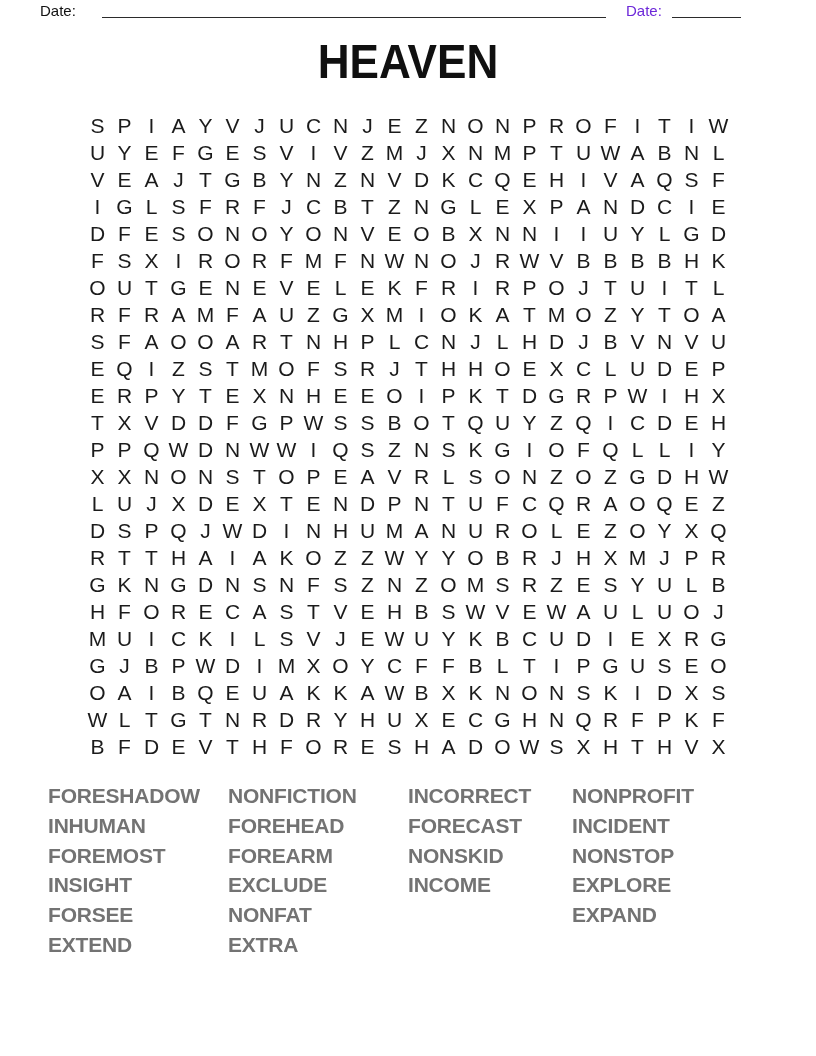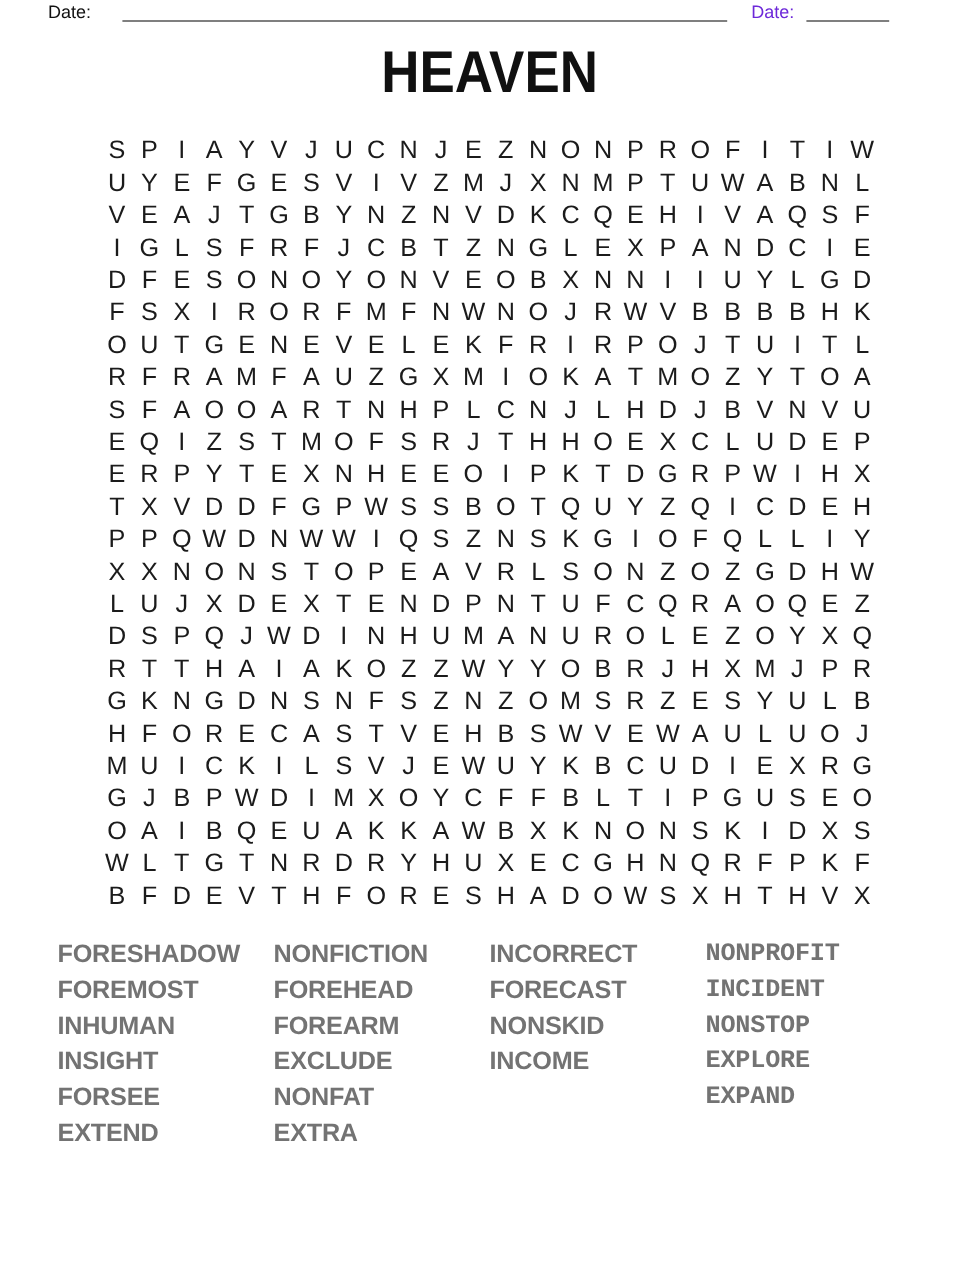--- a/index.html
+++ b/index.html
@@ -22,21 +22,21 @@
   }
   .cell {
     display:flex; align-items:center; justify-content:center;
     font-size:21px; font-weight:500; color:#1b1b1b;
   }
   .words { position:absolute; top:781px; left:0; width:816px; height:200px; }
   .word-col { position:absolute; top:0; }
   .word-col-0 { left:48px; }
   .word-col-1 { left:228px; }
   .word-col-2 { left:408px; }
-  .word-col-3 { left:588px;font-family:Liberation Mono, monospace; }
+  .word-col-3 { left:572px; }
   .word {
     font-size:21px; font-weight:600; line-height:29.8px;
     letter-spacing:-0.2px; color:#737373; white-space:nowrap;
   }
 </style>
 </head>
 <body>
 
 <div class="page">
 
@@ -622,22 +622,22 @@
       <div class="cell">H</div>
       <div class="cell">T</div>
       <div class="cell">H</div>
       <div class="cell">V</div>
       <div class="cell">X</div>
     </div>
 
   <div class="words" id="word-list">
       <div class="word-col word-col-0">
         <div class="word">FORESHADOW</div>
+        <div class="word">INHUMAN</div>
         <div class="word">FOREMOST</div>
-        <div class="word">INHUMAN</div>
         <div class="word">INSIGHT</div>
         <div class="word">FORSEE</div>
         <div class="word">EXTEND</div>
       </div>
       <div class="word-col word-col-1">
         <div class="word">NONFICTION</div>
         <div class="word">FOREHEAD</div>
         <div class="word">FOREARM</div>
         <div class="word">EXCLUDE</div>
         <div class="word">NONFAT</div>

